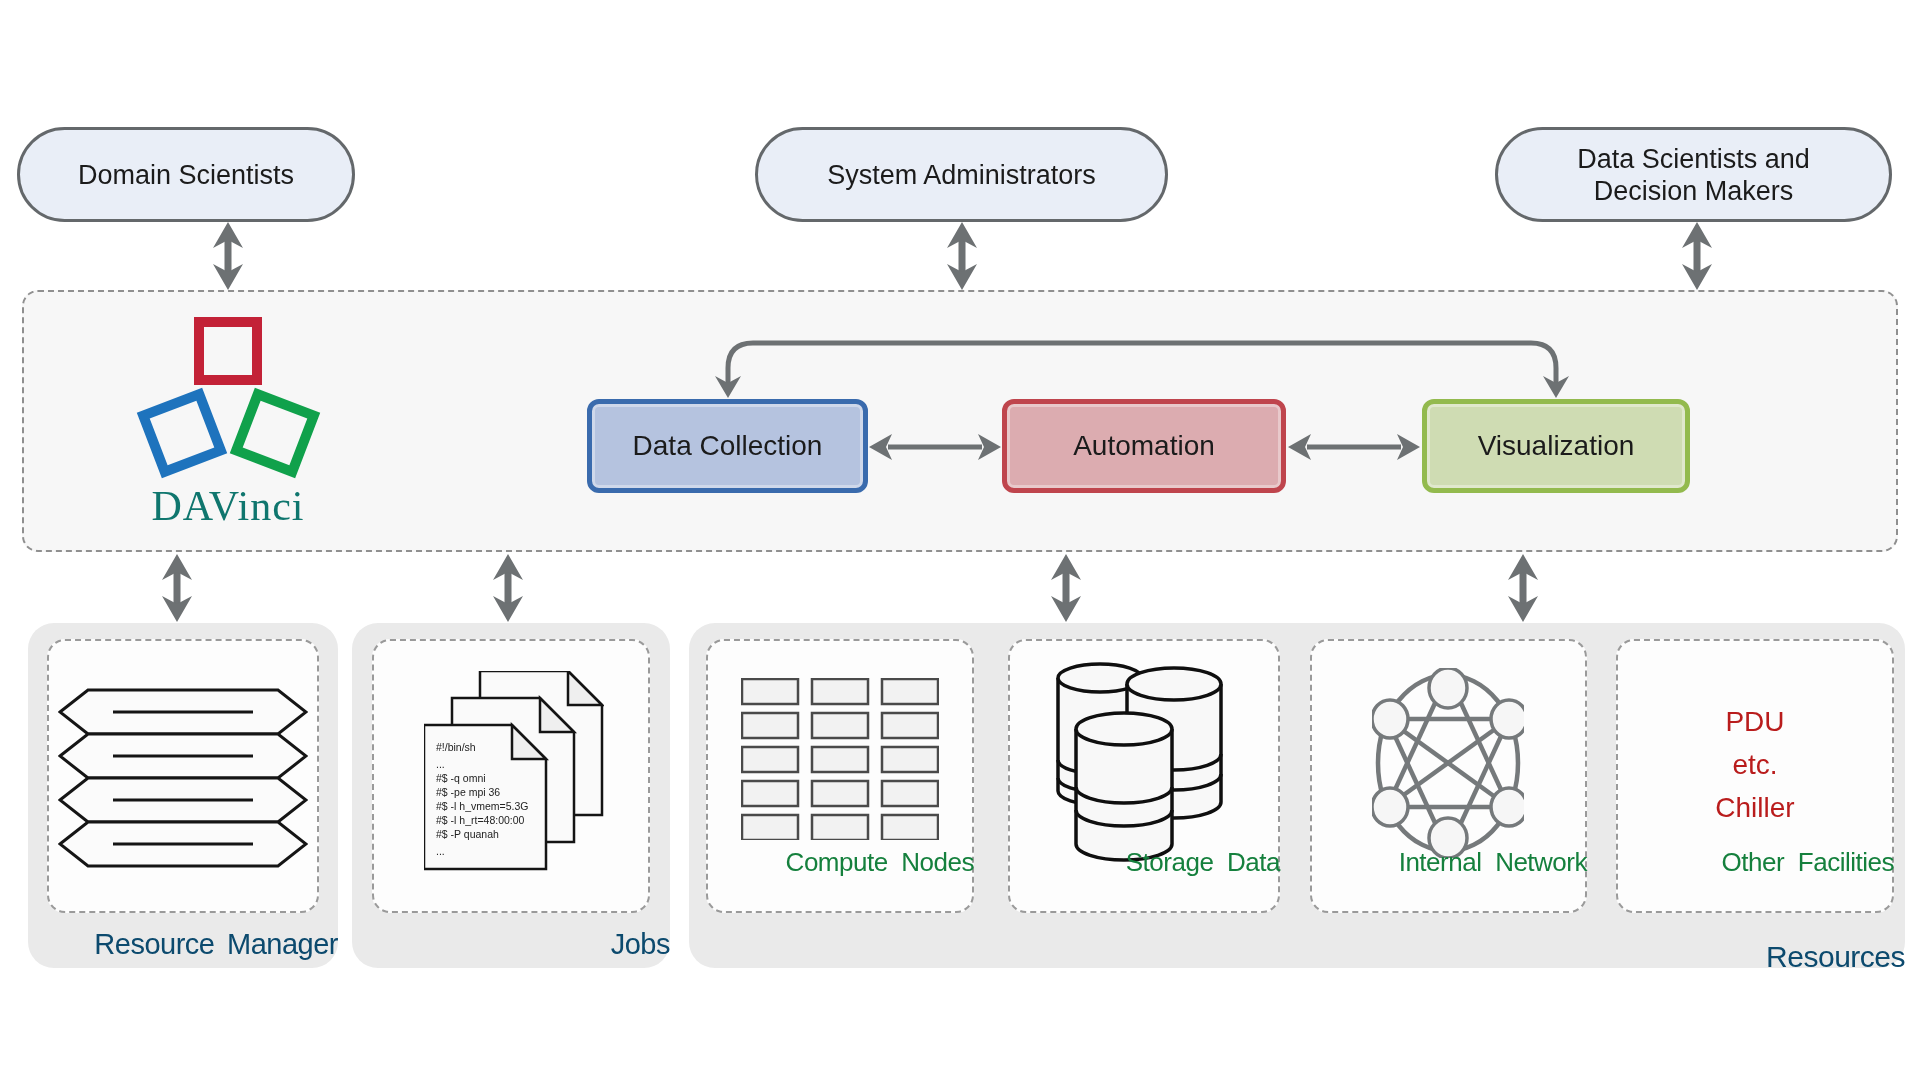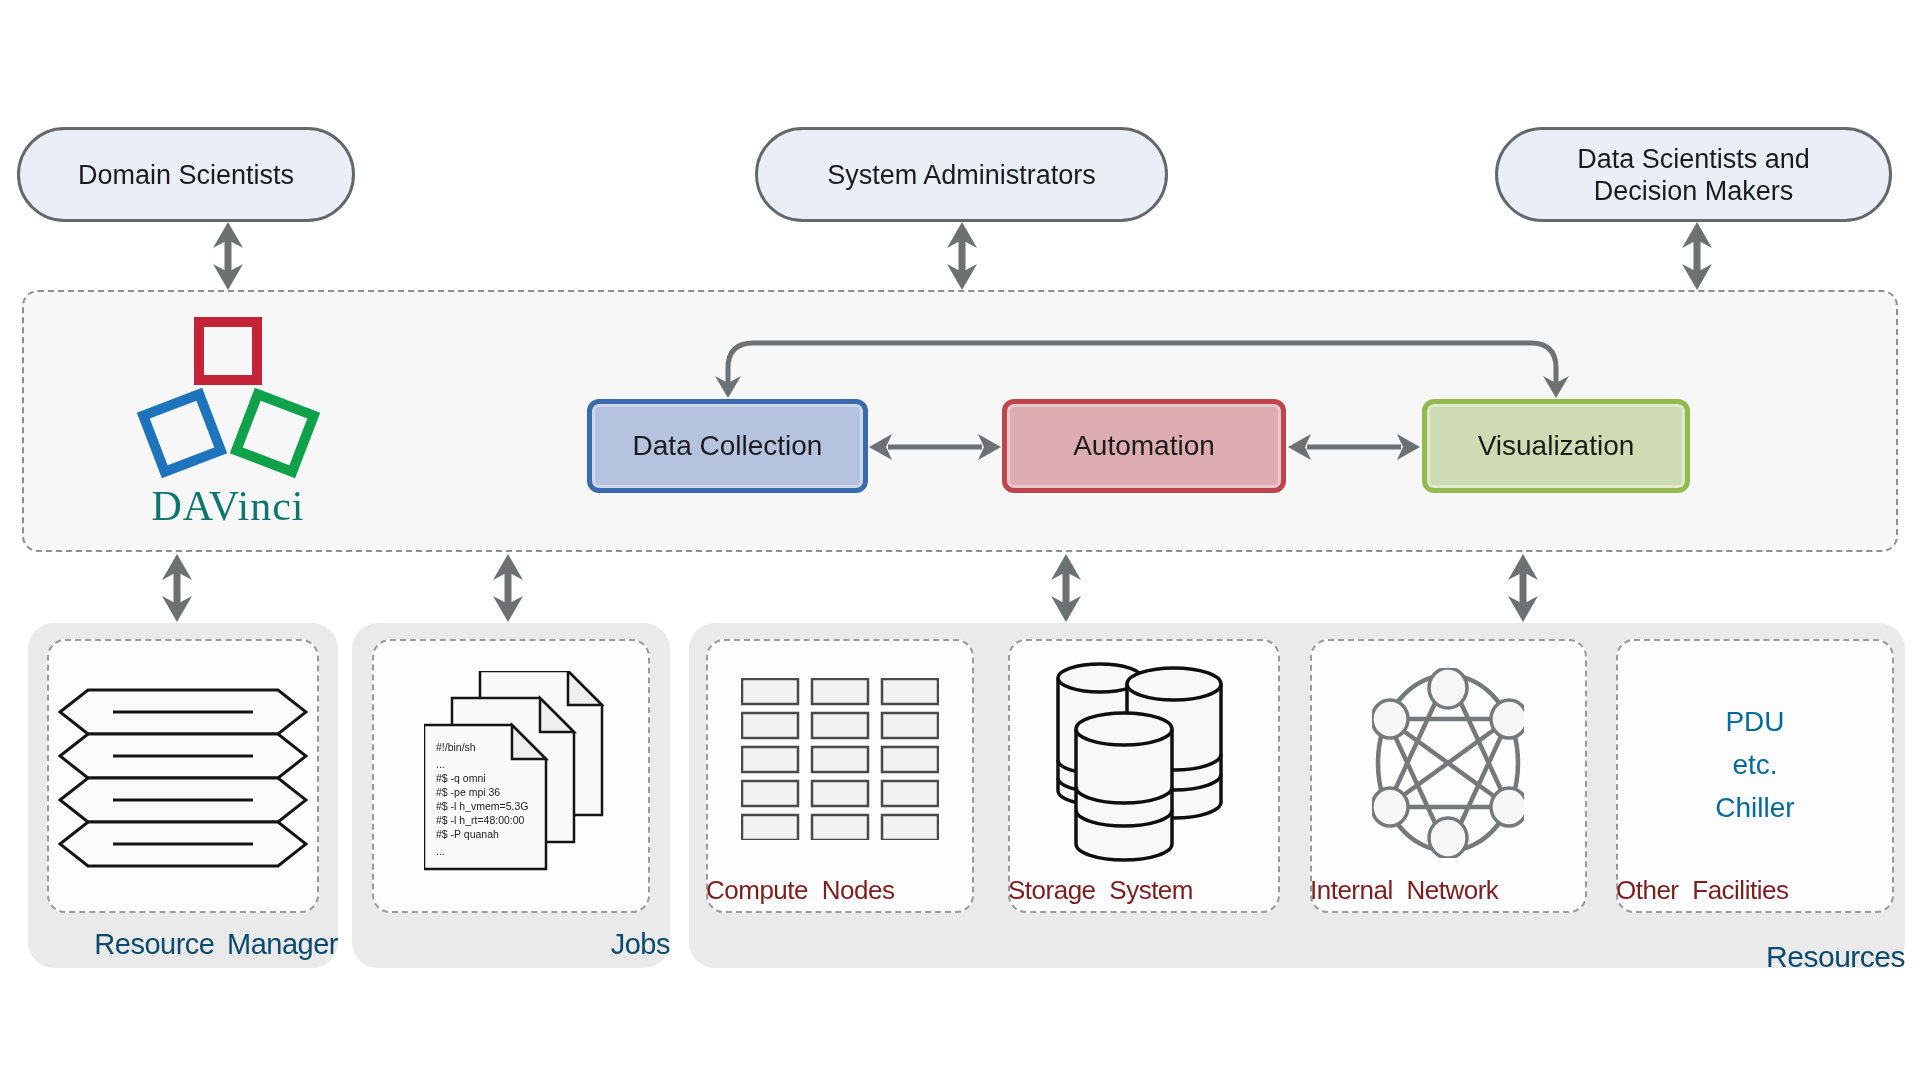--- a/index.html
+++ b/index.html
@@ -68,26 +68,26 @@
     position:absolute;top:639px;height:274px;box-sizing:border-box;
     background:#fdfdfd;
     border:2px dashed var(--inner_border);
     border-radius:18px;
   }
   .panel-label{
     position:absolute;top:928px;text-align:right;
     font-size:29px;color:#0c4a6e;letter-spacing:-0.5px;word-spacing:5px;
   }
   .sub-label{
-    position:absolute;top:875px;text-align:left;
-    font-size:26px;color:#7f1d1d;letter-spacing:-0.5px;word-spacing:7px;
+    position:absolute;top:847px;text-align:right;
+    font-size:26px;color:#15803d;letter-spacing:-0.5px;word-spacing:7px;
   }
   .facility-lines{
     position:absolute;left:1616px;top:700px;width:278px;
-    text-align:center;font-size:28px;line-height:43px;color:#0369a1;
+    text-align:center;font-size:28px;line-height:43px;color:#b91c1c;
   }
   .icon{position:absolute;}
   .netink{stroke:#75797b;fill:none;}
   .netnode{stroke:#75797b;fill:#f6f6f6;}
   .scriptline{font-family:"Liberation Sans", sans-serif;font-size:10.5px;fill:#222;}
 </style>
 </head>
 <body>
 
 <div class="pill" style="left:17px;width:338px;">
@@ -248,21 +248,21 @@
     <ellipse cx="122" cy="22" rx="47" ry="16"></ellipse>
     <path d="M75,92  a47,16 0 0 0 94,0" fill="none"></path>
     <path d="M75,112 a47,16 0 0 0 94,0" fill="none"></path>
 
     <path d="M24,67 v115 a48,16 0 0 0 96,0 v-115"></path>
     <ellipse cx="72" cy="67" rx="48" ry="16"></ellipse>
     <path d="M24,125 a48,16 0 0 0 96,0" fill="none"></path>
     <path d="M24,148 a48,16 0 0 0 96,0" fill="none"></path>
   </g>
 </svg>
-<div class="sub-label" style="left:1008px;width:272px;">Storage System</div>
+<div class="sub-label" style="left:1008px;width:272px;">Storage Data</div>
 
 <div class="inner" style="left:1310px;width:277px;"></div>
 <svg class="icon" style="left:1372px;top:668px;" width="152" height="190" viewBox="0 0 152 190">
   <ellipse class="netink" cx="76" cy="95" rx="70" ry="88" stroke-width="4.5"></ellipse>
   <g class="netink" stroke-width="4.5">
     <line x1="76" y1="7" x2="137" y2="139"></line>
     <line x1="76" y1="7" x2="15" y2="139"></line>
     <line x1="137" y1="51" x2="76" y2="183"></line>
     <line x1="137" y1="51" x2="15" y2="51"></line>
     <line x1="137" y1="139" x2="15" y2="139"></line>

